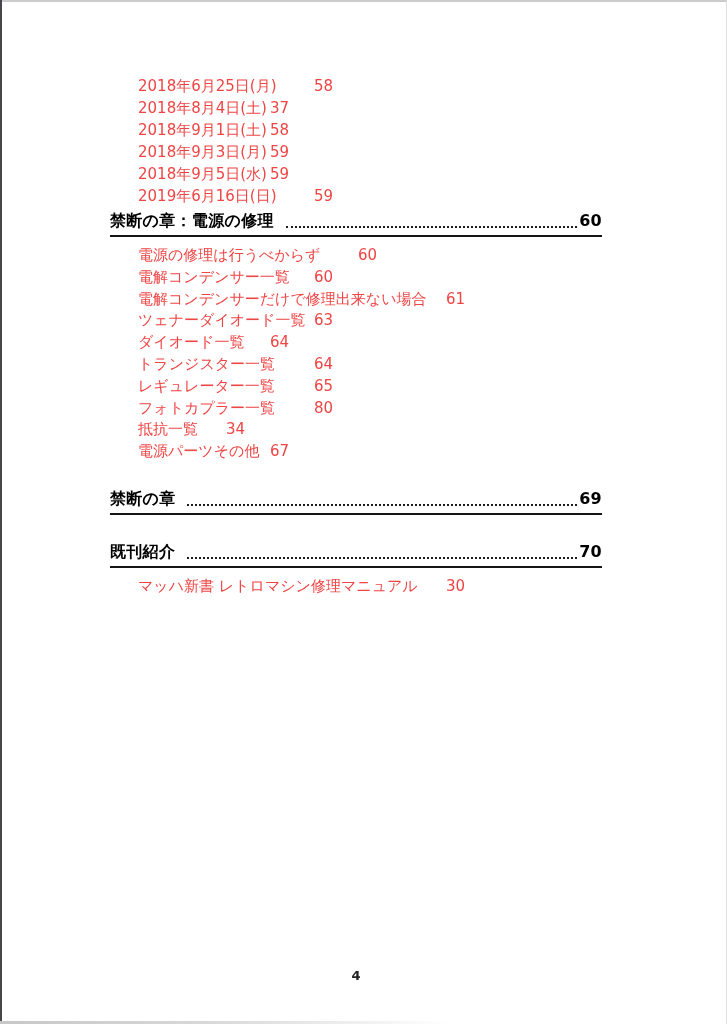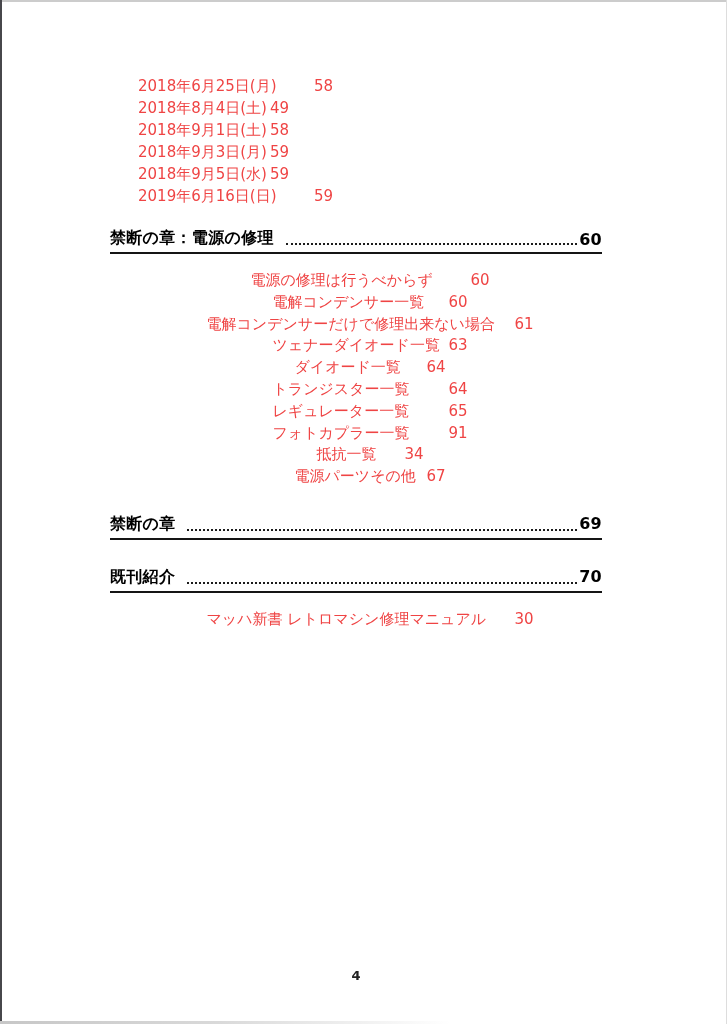--- a/index.html
+++ b/index.html
@@ -56,24 +56,24 @@
   .h1row .h1t { white-space: pre; }
   .h1row .lead {
     flex: 1 1 auto;
     align-self: flex-end;
     border-bottom: 2.5px dotted #1c1c1c;
     margin: 0 2px 4px 6px;
     min-width: 20px;
   }
   .h1row .h1p { white-space: pre; }
 
-  .mt-h1a { margin-top: 21px; align-items: flex-end; }   
+  .mt-h1a { margin-top: 4px; }   
   .mt-h1b { margin-top: 26px; }   
   .mt-h1c { margin-top: 27px; justify-content: flex-end; }   
-  .items  { margin-top: 16px; text-align: center; }
+  .items  { margin-top: 8px; }
 
   .footer {
     position: absolute;
     left: 110px;
     top: 968px;
     width: 492px;
     text-align: center;
     font-size: 13px;
     font-weight: 700;
     color: #222222;
@@ -85,42 +85,42 @@
 <div class="page">
   <div class="edge-top"></div>
   <div class="edge-left"></div>
   <div class="edge-right"></div>
   <div class="edge-bottom"></div>
 
   <div class="content">
 
     <div class="dates">
       <div class="line t2">2018年6月25日(月)	58</div>
-      <div class="line t2">2018年8月4日(土)	49</div>
+      <div class="line t2">2018年8月4日(土)	37</div>
       <div class="line t2">2018年9月1日(土)	58</div>
       <div class="line t2">2018年9月3日(月)	59</div>
       <div class="line t2">2018年9月5日(水)	59</div>
       <div class="line t2">2019年6月16日(日)	59</div>
     </div>
 
     <div class="h1row mt-h1a">
       <span class="h1t">禁断の章：電源の修理 </span>
       <span class="lead"></span>
       <span class="h1p">60</span>
     </div>
 
     <div class="items">
       <div class="line t2">電源の修理は行うべからず	60</div>
       <div class="line t2">電解コンデンサー一覧	60</div>
       <div class="line t2">電解コンデンサーだけで修理出来ない場合	61</div>
       <div class="line t2">ツェナーダイオード一覧	63</div>
       <div class="line t2">ダイオード一覧	64</div>
       <div class="line t2">トランジスター一覧	64</div>
       <div class="line t2">レギュレーター一覧	65</div>
-      <div class="line t2">フォトカプラー一覧	91</div>
+      <div class="line t2">フォトカプラー一覧	80</div>
       <div class="line t2">抵抗一覧	34</div>
       <div class="line t2">電源パーツその他	67</div>
     </div>
 
     <div class="h1row mt-h1b">
       <span class="h1t">禁断の章 </span>
       <span class="lead"></span>
       <span class="h1p">69</span>
     </div>
 

